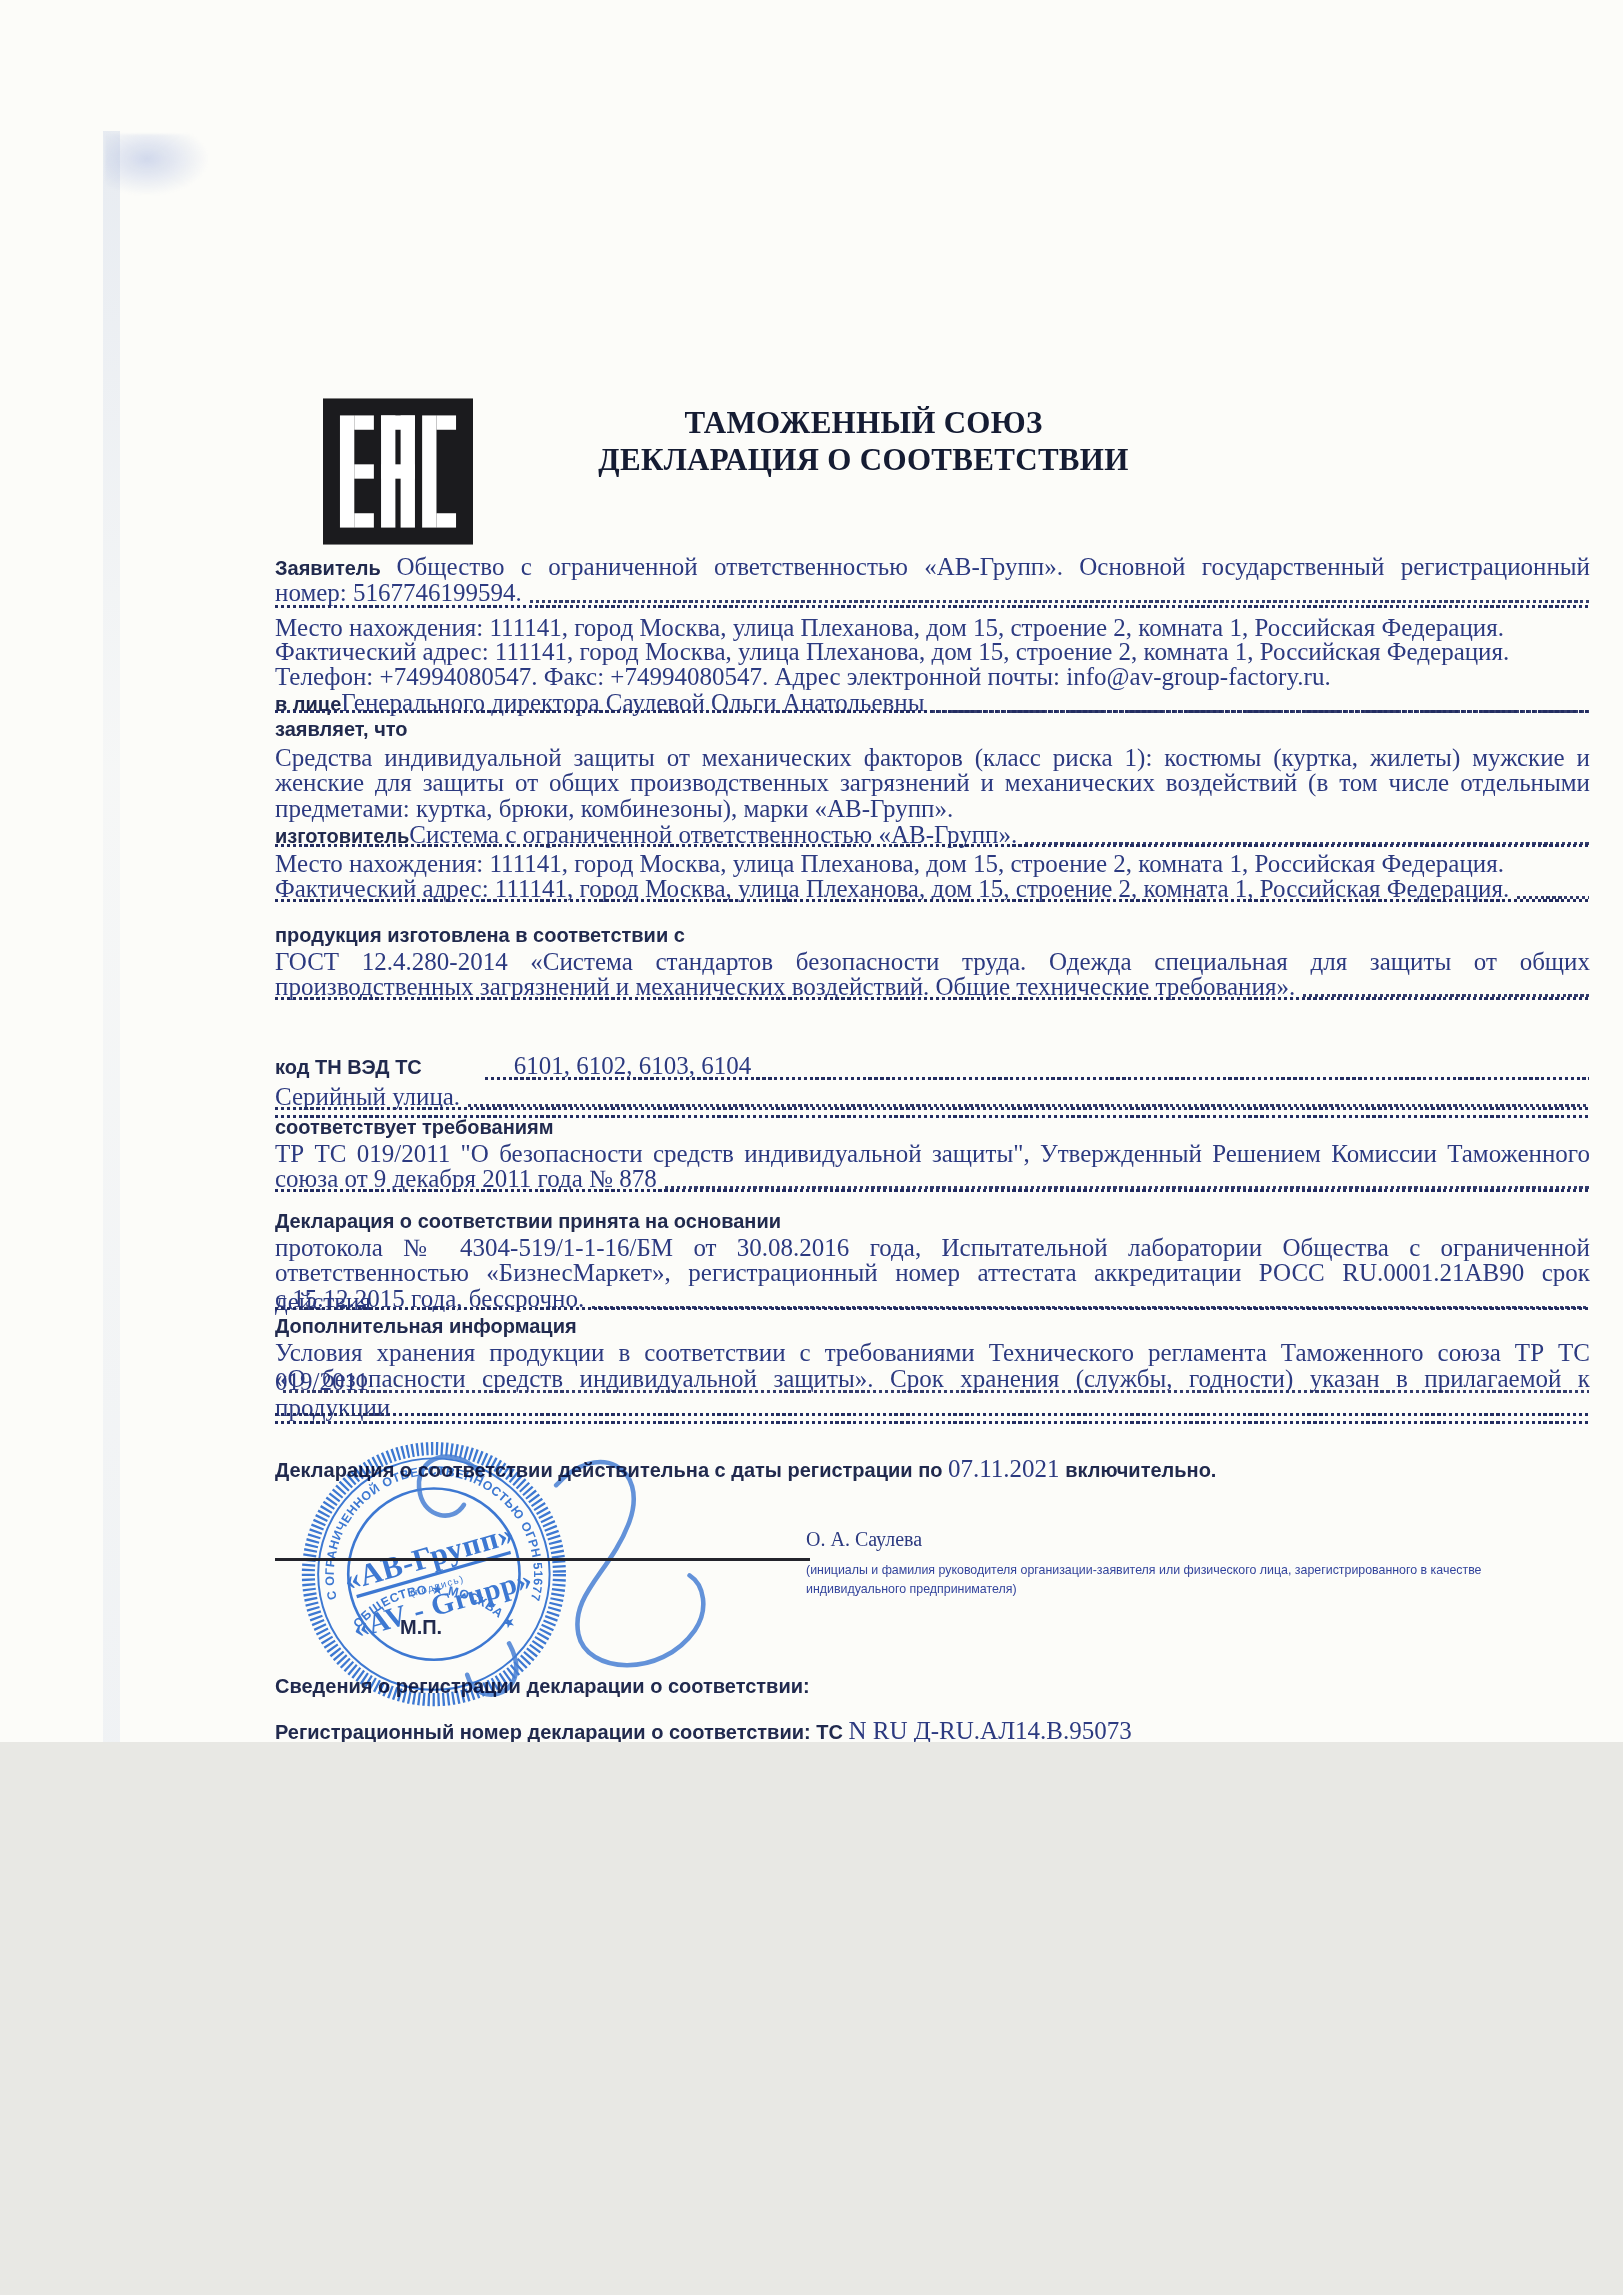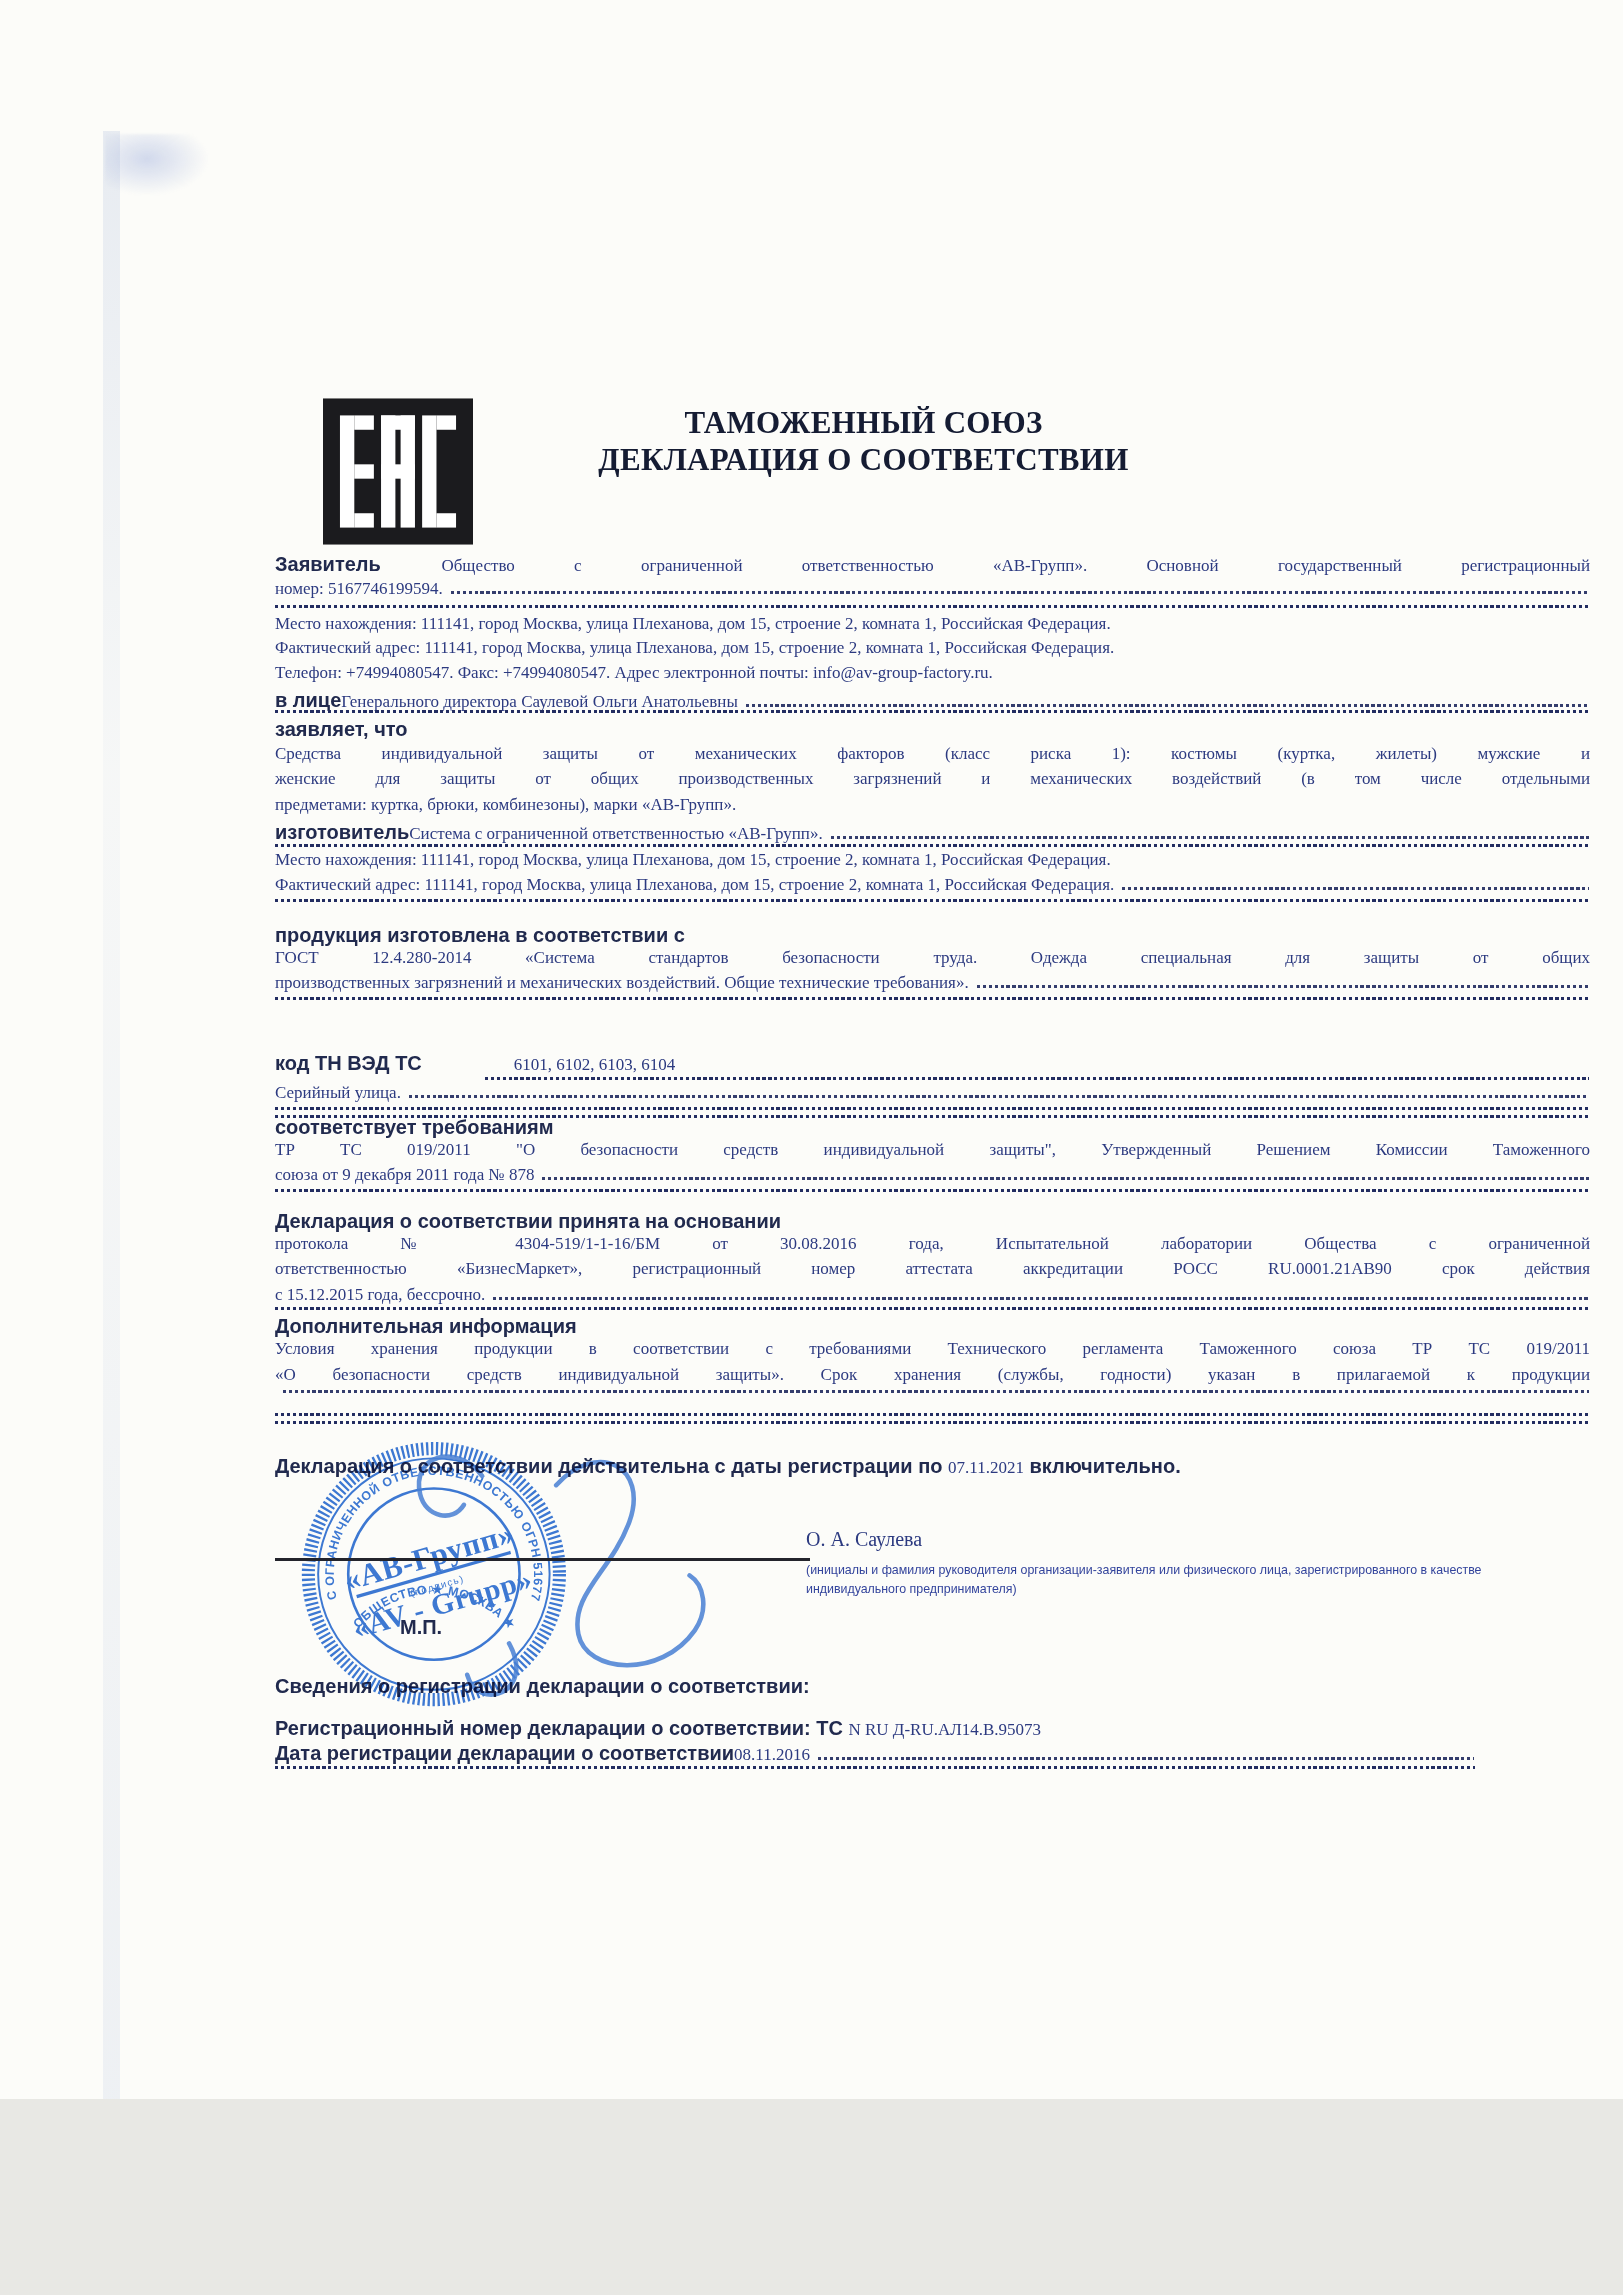--- a/index.html
+++ b/index.html
@@ -1,25 +1,25 @@
 <!DOCTYPE html>
 <html style="font-size:10.5px"><head>
 <meta charset="utf-8">
 <style>
   html,body{margin:0;padding:0;}
   body{background:#e8e8e4;font-family:"Liberation Sans",sans-serif;}
-  #paper{position:relative;width:1623px;height:2099px;background:#fcfcf9;overflow:hidden;}
+  #paper{position:relative;width:1623px;height:1742px;background:#fcfcf9;overflow:hidden;}
 
   
   .line{position:absolute;white-space:nowrap;line-height:1.15;}
   .just{white-space:normal;text-align:justify;text-align-last:justify;word-spacing:1.3px;}
   .fillline{display:flex;align-items:baseline;}
   .fillline > span{flex:0 0 auto;}
   .lab{font-family:"Liberation Sans",sans-serif;font-weight:700;font-size:20px;color:#212a4e;}
-  .ser{font-family:"Liberation Serif",serif;font-weight:400;font-size:17px;color:#2c3a80;}
+  .ser{font-family:"Liberation Serif",serif;font-weight:400;font-size:25px;color:#2c3a80;}
   .gapspan{display:inline-block;height:0.7px;}
   .fillbar{flex:1 1 auto;height:3.3px;margin:0 1.3px 4.6px 7.9px;align-self:flex-end;
     background-image:repeating-linear-gradient(90deg,#232d61 0 3.3px,transparent 3.3px 5.9px);opacity:.92;}
   .dotrow{position:absolute;height:3.3px;
     background-image:repeating-linear-gradient(90deg,#232d61 0 3.3px,transparent 3.3px 5.9px);}
 
   
   #title{position:absolute;left:484px;top:404px;width:759px;text-align:center;
     font-family:"Liberation Serif",serif;font-weight:700;font-size:31px;line-height:37px;
     color:#151c33;letter-spacing:0.3px;}

